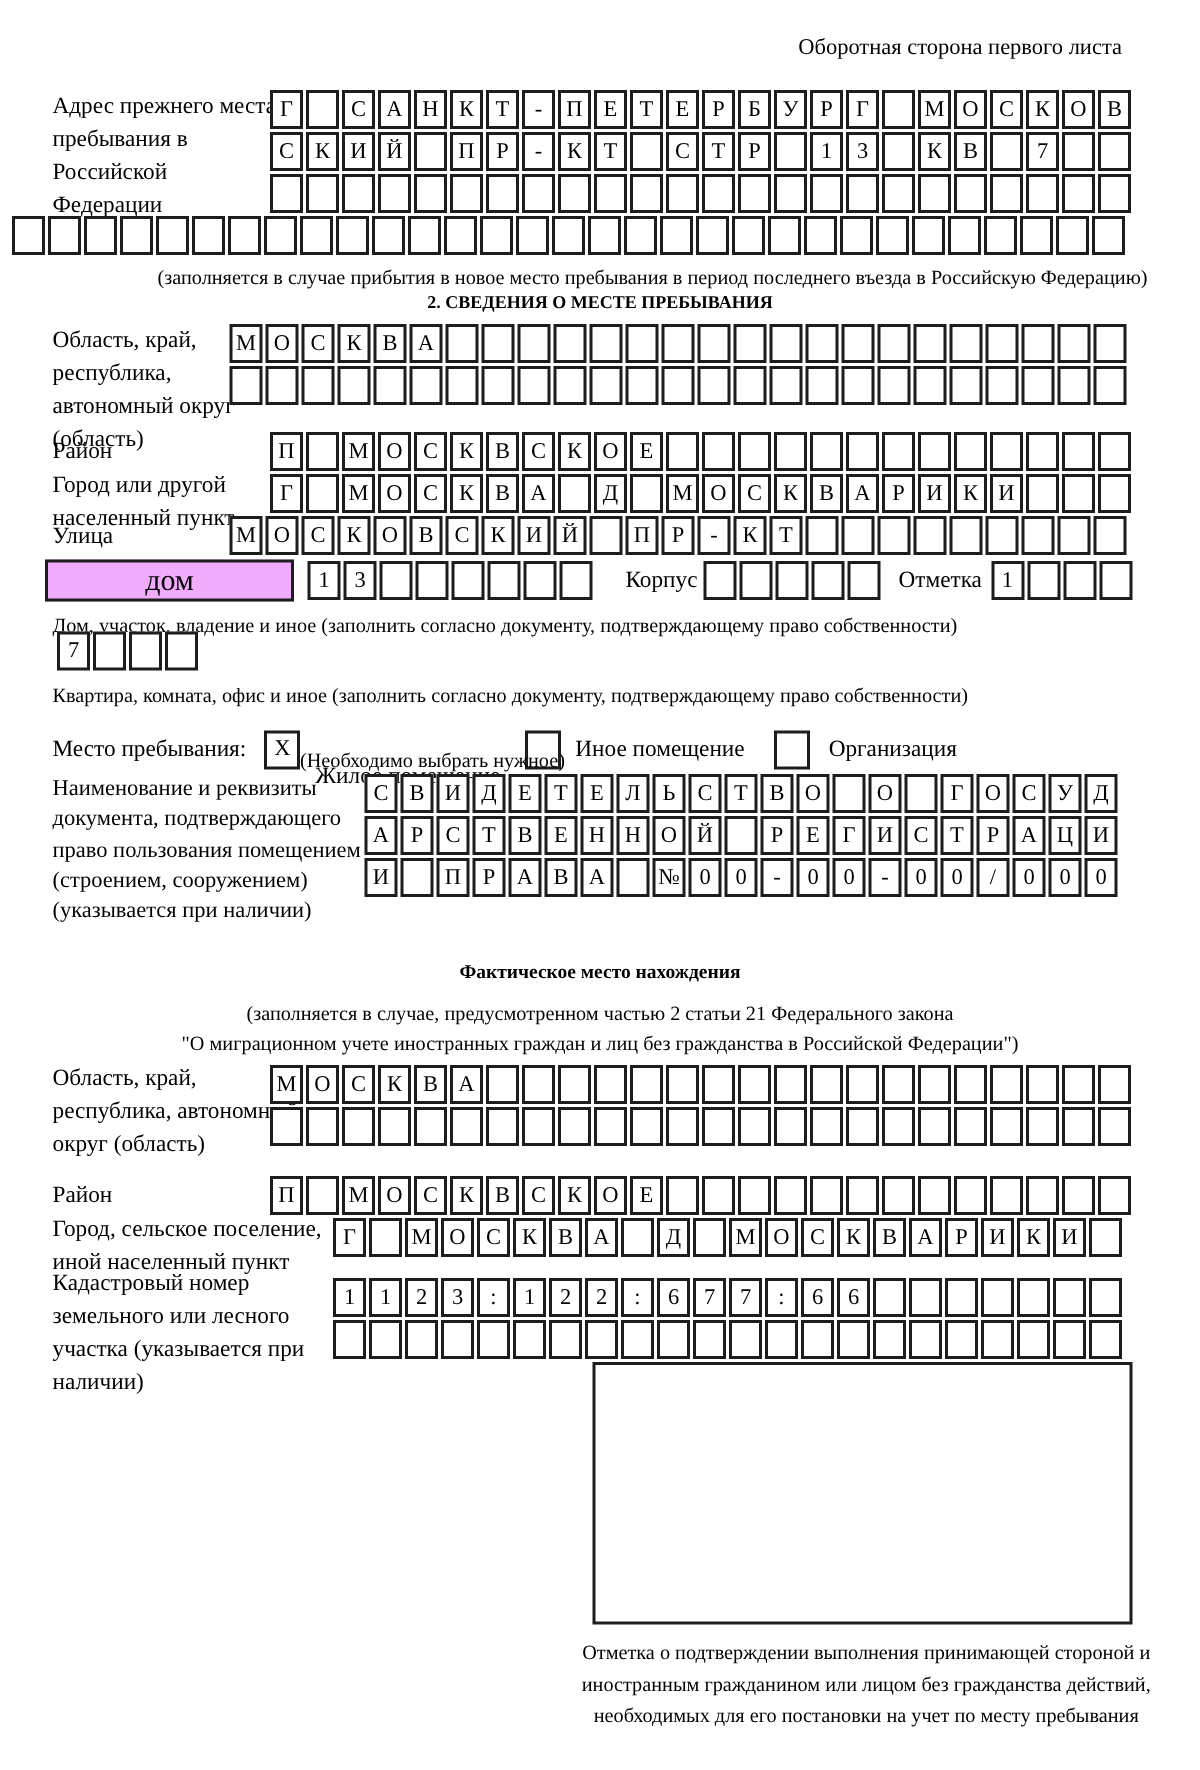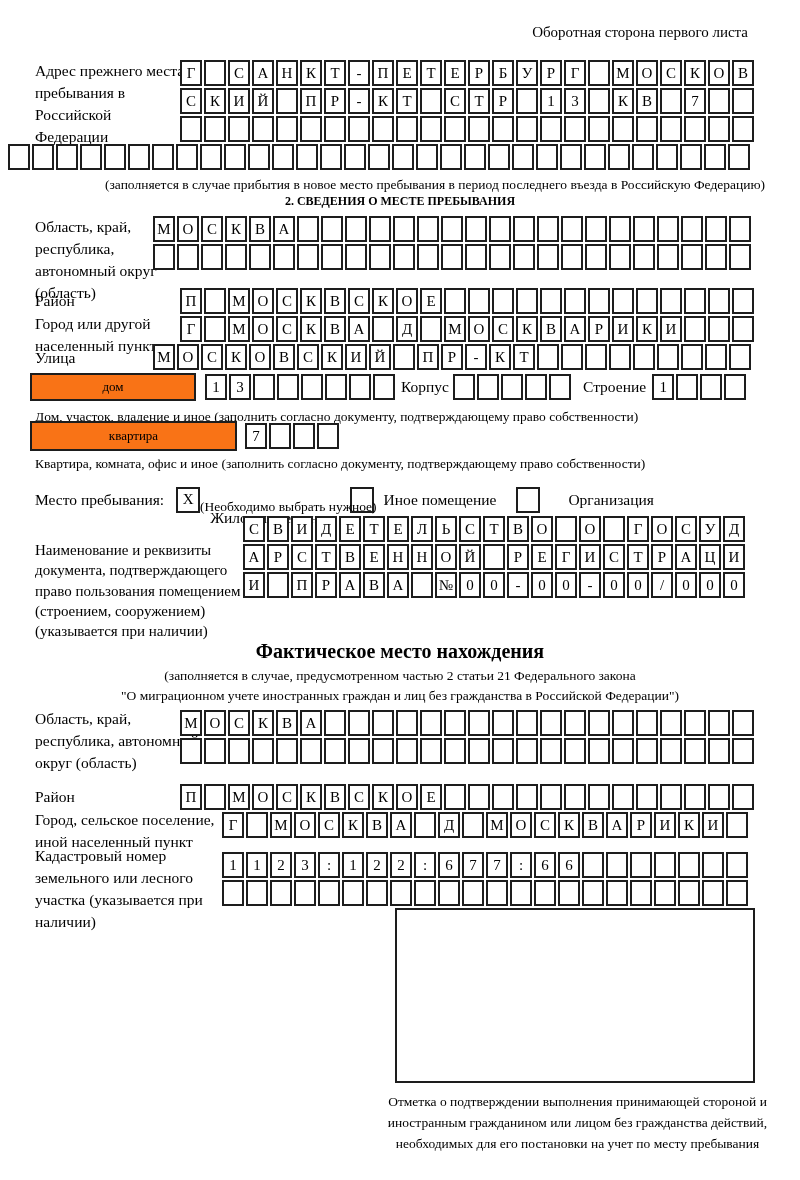--- a/index.html
+++ b/index.html
@@ -14,22 +14,22 @@
     width:22px; height:26px; flex:none;
     border:2px solid #1d1d1d; margin-right:2px;
     display:flex; align-items:center; justify-content:center;
     font-size:15px; background:#fff;
   }
   .lbl { font-size:15.5px; line-height:1.42; }
   .cap { font-size:13.5px; line-height:1.45; }
   .center { text-align:center; width:800px; left:0; }
   .bold { font-weight:bold; }
   .wideBox {
-    border:2px solid #1d1d1d; height:28px; background:#f97316;
-    display:flex; align-items:center; justify-content:center; font-size:13px;font-family:Liberation Serif, serif;
+    border:2px solid #1d1d1d; height:28px; background:#f0abfc;
+    display:flex; align-items:center; justify-content:center; font-size:20px;font-family:Liberation Serif, serif;
   }
   .chk {
     width:24px; height:26px; flex:none; border:2px solid #1d1d1d;
     display:flex; align-items:center; justify-content:center; font-size:15px; background:#fff;
   }
   .hflex { display:flex; align-items:center; }
   .stampBox { border:2px solid #1d1d1d; background:#fff; }
 </style>
 </head>
 <body>
@@ -300,61 +300,60 @@
     <div class="boxrow" style="margin-left:9px;">
         <div class="cell">1</div>
         <div class="cell">3</div>
         <div class="cell"></div>
         <div class="cell"></div>
         <div class="cell"></div>
         <div class="cell"></div>
         <div class="cell"></div>
         <div class="cell"></div>
       </div>
-    <div class="lbl" style="margin-left:4px;">Корпус</div>
+    <div class="lbl" style="margin-left:20px;">Корпус</div>
     <div class="boxrow" style="margin-left:4px;">
         <div class="cell"></div>
         <div class="cell"></div>
         <div class="cell"></div>
         <div class="cell"></div>
         <div class="cell"></div>
       </div>
-    <div class="lbl" style="margin-left:10px;">Строение</div>
+    <div class="lbl" style="margin-left:10px;">Отметка</div>
     <div class="boxrow" style="margin-left:6px;">
         <div class="cell">1</div>
         <div class="cell"></div>
         <div class="cell"></div>
         <div class="cell"></div>
       </div>
   </div>
   <div class="abs cap" style="left:35px; top:407px;">Дом, участок, владение и иное (заполнить согласно документу, подтверждающему право собственности)</div>
 
   <div class="abs hflex" style="left:30px; top:421px;">
-    <div class="wideBox" style="width:207px; height:30px;">квартира</div>
     <div class="boxrow" style="margin-left:8px;">
         <div class="cell">7</div>
         <div class="cell"></div>
         <div class="cell"></div>
         <div class="cell"></div>
       </div>
   </div>
   <div class="abs cap" style="left:35px; top:454px;">Квартира, комната, офис и иное (заполнить согласно документу, подтверждающему право собственности)</div>
 
   <div class="abs hflex" style="left:35px; top:470px;">
     <div class="lbl">Место пребывания:</div>
     <div class="chk" style="margin-left:12px;">X</div>
     <div class="lbl" style="margin-left:10px;margin-top:37px;">Жилое помещение</div>
     <div class="chk" style="margin-left:16px;"></div>
     <div class="lbl" style="margin-left:10px;text-align:right;">Иное помещение</div>
     <div class="chk" style="margin-left:20px;"></div>
-    <div class="lbl" style="margin-left:28px;">Организация</div>
+    <div class="lbl" style="margin-left:12px;">Организация</div>
   </div>
   <div class="abs cap" style="left:200px; top:497px; width:260px; text-align:left;">(Необходимо выбрать нужное)</div>
 
-  <div class="abs" style="left:35px; top:516px; width:215px; font-size:15px; line-height:1.35;margin-top:24px;">Наименование и реквизиты документа, подтверждающего право пользования помещением (строением, сооружением) (указывается при наличии)</div>
+  <div class="abs" style="left:35px; top:516px; width:215px; font-size:15px; line-height:1.35;">Наименование и реквизиты документа, подтверждающего право пользования помещением (строением, сооружением) (указывается при наличии)</div>
   <div class="abs boxrow" style="left:243px; top:516px;">
       <div class="cell">С</div>
       <div class="cell">В</div>
       <div class="cell">И</div>
       <div class="cell">Д</div>
       <div class="cell">Е</div>
       <div class="cell">Т</div>
       <div class="cell">Е</div>
       <div class="cell">Л</div>
       <div class="cell">Ь</div>
@@ -411,21 +410,21 @@
       <div class="cell">0</div>
       <div class="cell">-</div>
       <div class="cell">0</div>
       <div class="cell">0</div>
       <div class="cell">/</div>
       <div class="cell">0</div>
       <div class="cell">0</div>
       <div class="cell">0</div>
     </div>
 
-  <div class="abs bold center" style="top:640px; font-size:20px;">Фактическое место нахождения</div>
+  <div class="abs bold center" style="top:640px; font-size:13px;">Фактическое место нахождения</div>
   <div class="abs cap center" style="top:666px;">(заполняется в случае, предусмотренном частью 2 статьи 21 Федерального закона</div>
   <div class="abs cap center" style="top:686px;">"О миграционном учете иностранных граждан и лиц без гражданства в Российской Федерации")</div>
 
   <div class="abs lbl" style="left:35px; top:708px; width:165px;">Область, край, республика, автономный округ (область)</div>
   <div class="abs boxrow" style="left:180px; top:710px;">
       <div class="cell">М</div>
       <div class="cell">О</div>
       <div class="cell">С</div>
       <div class="cell">К</div>
       <div class="cell">В</div>

